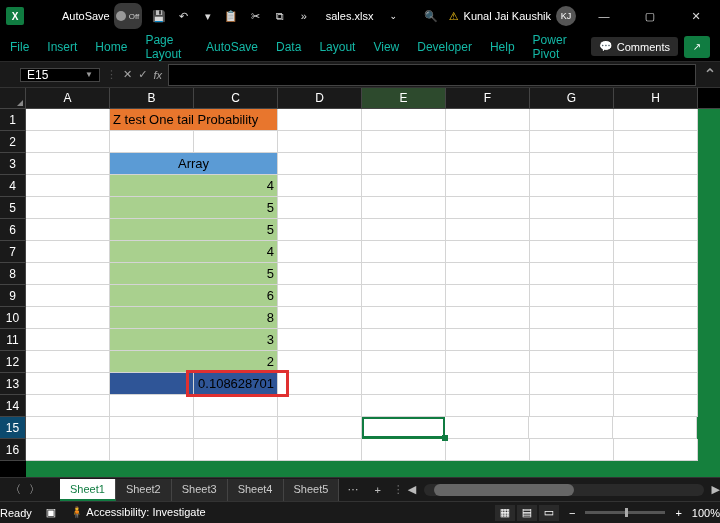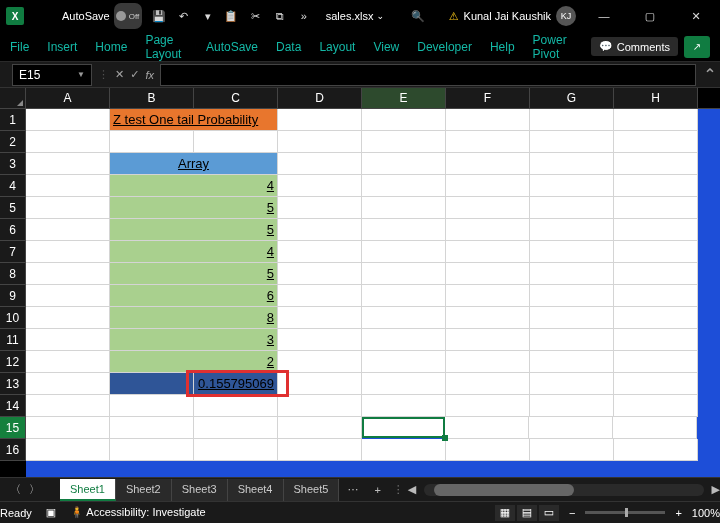--- a/index.html
+++ b/index.html
@@ -7,57 +7,57 @@
   
   
   .titlebar { height: 32px; background: #000; display: flex; align-items: center; padding: 0 6px; font-size: 11px; gap: 6px; }
   .app-icon { width: 18px; height: 18px; background: #107c41; border-radius: 2px; display:flex; align-items:center; justify-content:center; font-size:10px; font-weight:bold; }
   .autosave { display: flex; align-items: center; gap: 4px; margin-left: 32px; }
   .toggle { width: 28px; height: 26px; background: #3a3a3a; border-radius: 7px; position: relative; display:flex; align-items:center; }
   .toggle .knob { width: 10px; height: 10px; background: #999; border-radius: 50%; margin-left: 2px; }
   .toggle .off { font-size: 8px; margin-left: 3px; color:#ccc;}
   .qat { display: flex; gap: 8px; align-items: center; margin-left: 4px; }
   .qat-icon { width: 16px; height: 16px; display:flex; align-items:center; justify-content:center; opacity:0.85; }
-  .filename { margin-left: 8px; display:flex; align-items:center; gap:3px;justify-content:space-between;}
+  .filename { margin-left: 8px; display:flex; align-items:center; gap:16px;justify-content:space-between;}
   .search-icon-tb { margin-left: 20px; opacity:0.7; }
   .titlebar-right { margin-left: auto; display: flex; align-items: center; gap: 10px; }
   .user { display:flex; align-items:center; gap:5px; }
   .warn-tri { color: #f5c518; }
   .avatar { width: 20px; height: 20px; background: #555; border-radius: 50%; display:flex; align-items:center; justify-content:center; font-size:9px;}
   .winbtn { width: 36px; height: 28px; display:flex; align-items:center; justify-content:center; opacity:0.85;}
   
   
   .ribbon { height: 30px; background: #000; display: flex; align-items: center; padding: 0 10px; font-size: 12px; gap: 18px; border-bottom:1px solid #2a2a2a;}
   .ribbon .tab { color: #14b8a6; cursor:pointer; }
   .ribbon-right { margin-left:auto; display:flex; gap:6px; align-items:center;}
   .comments-btn { background:#2a2a2a; padding:3px 8px; border-radius:3px; display:flex; align-items:center; gap:4px; font-size:11px;}
   .share-btn { background:#107c41; width:26px; height:22px; border-radius:3px; display:flex; align-items:center; justify-content:center;}
   
   
   .fbar-row { height: 26px; background: #1a1a1a; display:flex; align-items:center; border-bottom:1px solid #333;}
-  .name-box { width: 80px; height: 22px; background:#000; border:1px solid #444; margin-left:12px; display:flex; align-items:center; padding:0 6px; font-size:12px; justify-content:space-between;}
+  .name-box { width: 80px; height: 14px; background:#000; border:1px solid #444; margin-left:20px; display:flex; align-items:center; padding:0 6px; font-size:12px; justify-content:space-between;}
   .name-box .dd { font-size:8px; opacity:0.6;}
   .fbar-btns { display:flex; gap:6px; margin:0 6px; font-size:11px; opacity:0.6; align-items:center;}
   .fbar { flex:1; height:22px; background:#000; border:1px solid #444; margin-right:4px;}
   .fbar-expand { width:20px; display:flex; align-items:center; justify-content:center; opacity:0.6;}
   
   
   .sheet-area { flex:1; display:flex; flex-direction:column; background:#fff; color:#000; overflow:hidden; position:relative;}
   .col-headers { height:21px; display:flex; background:#000; color:#fff; border-bottom:1px solid #444;}
   .corner { width:26px; background:#1a1a1a; border-right:1px solid #444; position:relative;}
   .corner::after{content:''; position:absolute; right:2px; bottom:2px; width:0;height:0; border-left:6px solid transparent; border-bottom:6px solid #888;}
   .ch { width:84px; text-align:center; font-size:12px; line-height:21px; background:#1a1a1a; border-right:1px solid #444;}
   .ch.sel { background:#2d4a2d; }
   
   .grid-body { flex:1; display:flex; overflow:hidden; background:#fff;}
   .row-headers { width:26px; background:#000; display:flex; flex-direction:column;}
   .rh { height:22px; text-align:center; font-size:12px; line-height:22px; color:#fff; background:#1a1a1a; border-bottom:1px solid #444; border-right:1px solid #444;}
-  .rh.sel { background:#15803d;}
-  
-  .cells { position:relative; flex:1; background:#1d4ed8;text-decoration:underline;}
+  .rh.sel { background:#0c4a6e;}
+  
+  .cells { position:relative; flex:1; background:#15803d;}
   .row { display:flex; height:22px;}
   .cell { width:84px; height:22px; border-right:1px solid #d4d4d4; border-bottom:1px solid #d4d4d4; font-size:13px; padding:0 3px; display:flex; align-items:center; justify-content:flex-end; background:#fff;}
   .cell.left { justify-content:flex-start;}
   .orange { background:#e8762d !important; color:#000;}
   .blue-hdr { background:#5b9bd5 !important; justify-content:center;}
   .green { background:#a9d08e !important;}
   .dark-blue { background:#2f5597 !important; color:#000;}
   .merged2 { width:168px;}
   .selected-cell { border:2px solid #107c41 !important; width:83px; height:21px;}
   .sel-handle { position:absolute; width:6px; height:6px; background:#107c41; }
@@ -303,21 +303,21 @@
           <div class="cell"></div>
           <div class="cell"></div>
           <div class="cell"></div>
           <div class="cell"></div>
           <div class="cell"></div>
         </div>
 
       <div class="row">
           <div class="cell"></div>
           <div class="cell dark-blue"></div>
-          <div class="cell dark-blue">0.155795069</div>
+          <div class="cell dark-blue">0.108628701</div>
           <div class="cell"></div>
           <div class="cell"></div>
           <div class="cell"></div>
           <div class="cell"></div>
           <div class="cell"></div>
         </div>
 
       <div class="row">
           <div class="cell"></div>
           <div class="cell"></div>

